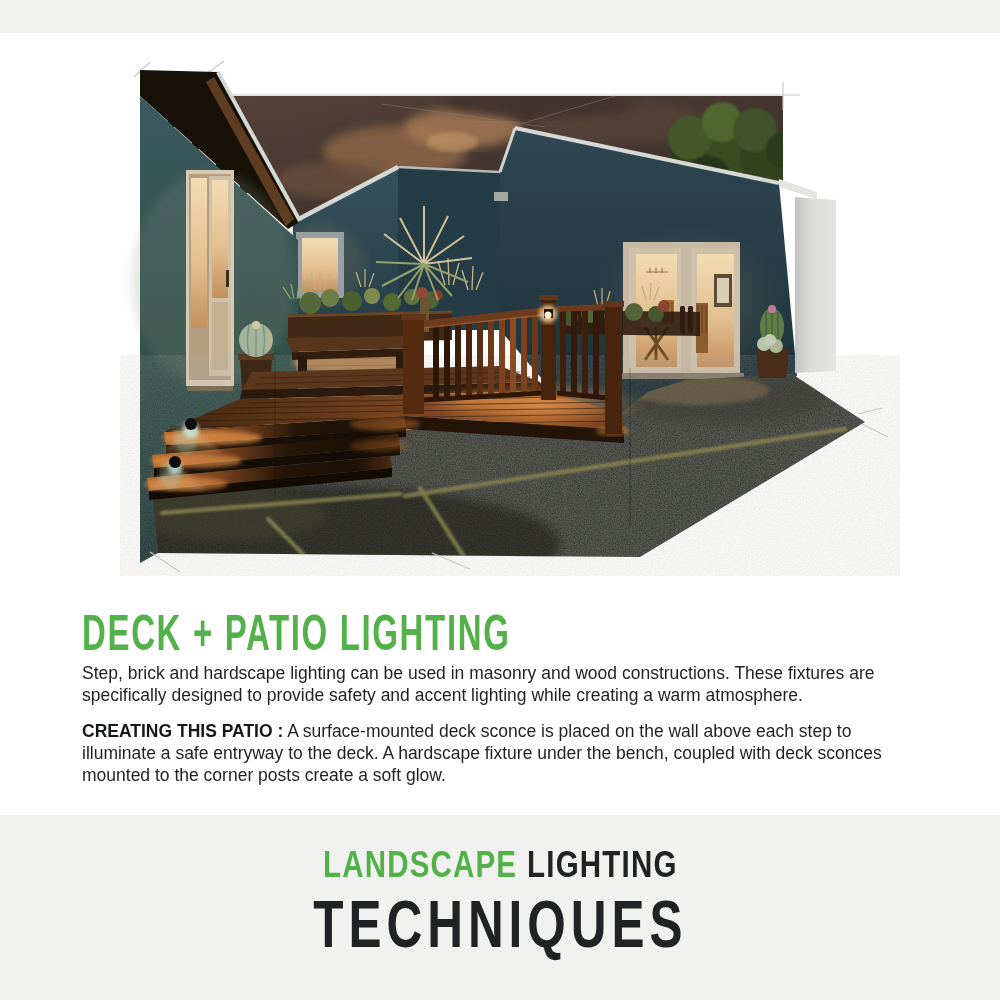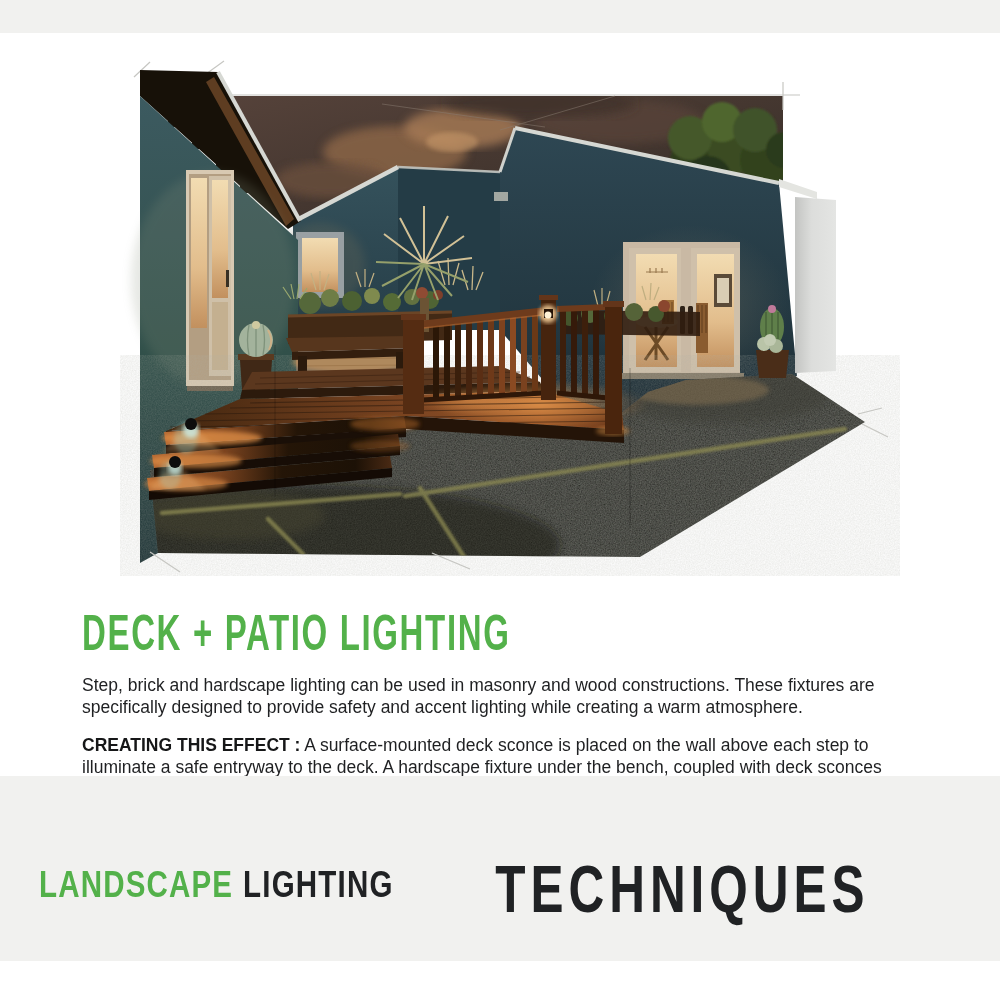--- a/index.html
+++ b/index.html
@@ -3,27 +3,27 @@
 <meta charset="utf-8">
 <style>
   html,body{margin:0;padding:0;}
   .page{
     position:relative; width:1000px; height:1000px;
     background:#ffffff; overflow:hidden;
     font-family:"Liberation Sans", sans-serif;
   }
   .band{position:absolute; left:0; width:1000px; background:var(--band,#f1f1ef);}
   .band.top{top:0; height:33px;}
-  .band.footer{top:776px; height:185px; display:flex; flex-direction:row; align-items:center; padding-top:32px; box-sizing:border-box;}
+  .band.footer{top:815px; height:185px; display:flex; flex-direction:column; align-items:center; padding-top:32px; box-sizing:border-box;}
   .illustration{position:absolute; left:0; top:0; margin:0;}
   .illustration svg{position:absolute; left:120px; top:50px; width:780px; height:540px;}
   .article{position:absolute; left:82px; top:608px; width:840px;}
   .article h1{margin:0 0 4px 0; line-height:1; font-size:50px; font-weight:bold; color:var(--green,#53b14a); white-space:nowrap;}
   .cond{display:inline-block; transform:scaleX(0.66); transform-origin:left center; letter-spacing:0.05em;}
-  .article p{margin:16px 0 14px 0; width:815px; font-size:17.5px; line-height:1.26; color:#1f2022;}
+  .article p{margin:4px 0 14px 0; width:815px; font-size:17.5px; line-height:1.26; color:#1f2022;}
   .article p strong{font-weight:bold; color:#161718;}
   .brand1{font-size:36px; font-weight:bold; line-height:1; white-space:nowrap; transform:scaleX(0.82); transform-origin:center; letter-spacing:0.04em; color:var(--dark,#202224);}
   .brand1 .green{color:var(--green,#53b14a); margin-right:12px;}
   .brand2{margin-top:8px; font-size:66px; font-weight:bold; line-height:1; white-space:nowrap; transform:scaleX(0.75); transform-origin:center; letter-spacing:0.10em; color:var(--dark,#202224);}
 </style>
 </head>
 <body>
 
 <div class="page">
 
@@ -387,21 +387,21 @@
       <g stroke="#000000" fill="none">
         <line x1="275" y1="345" x2="275" y2="497" opacity="0.22"></line>
         <line x1="630" y1="368" x2="630" y2="528" opacity="0.28"></line>
       </g>
     </svg>
   </figure>
 
   <section class="article">
     <h1><span class="cond">DECK + PATIO LIGHTING</span></h1>
     <p>Step, brick and hardscape lighting can be used in masonry and wood constructions. These fixtures are specifically designed to provide safety and accent lighting while creating a warm atmosphere.</p>
-    <p><strong>CREATING THIS EFFECT :</strong><span> A surface-mounted deck sconce is placed on the wall above each step to illuminate a safe entryway to the deck. A hardscape fixture under the bench, coupled with deck sconces mounted to the corner posts create a soft glow.</span></p>
+    <p><strong>CREATING THIS PATIO :</strong><span> A surface-mounted deck sconce is placed on the wall above each step to illuminate a safe entryway to the deck. A hardscape fixture under the bench, coupled with deck sconces mounted to the corner posts create a soft glow.</span></p>
   </section>
 
   <footer class="band footer">
     <div class="brand1">
       <span class="green">LANDSCAPE</span><span class="dark">LIGHTING</span>
     </div>
     <div class="brand2">TECHNIQUES</div>
   </footer>
 
 </div>

